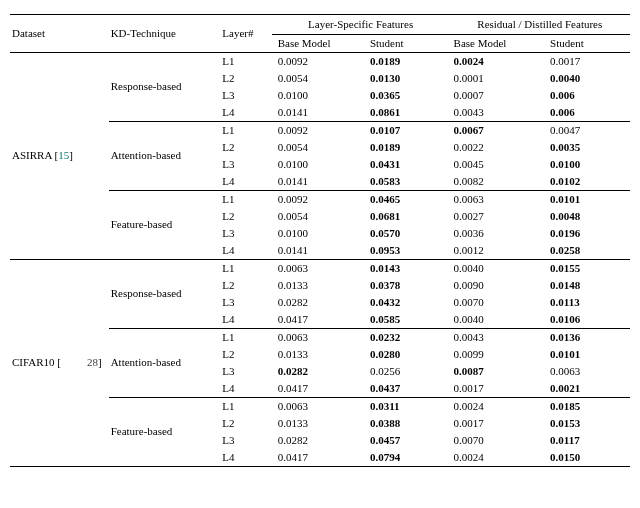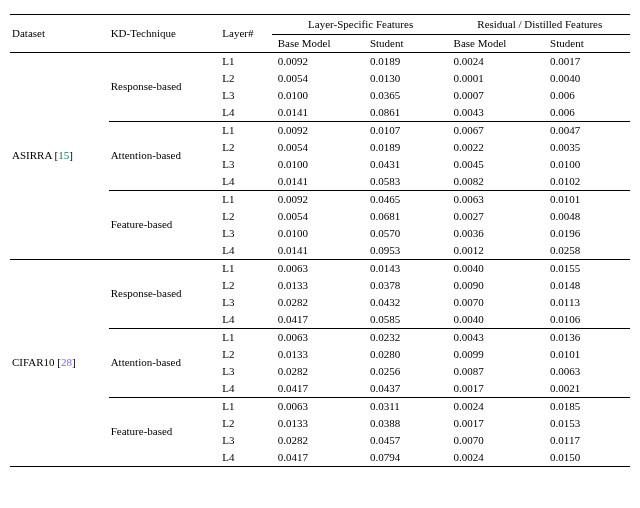--- a/index.html
+++ b/index.html
@@ -26,23 +26,23 @@
     padding: 0;
     font-weight: normal;
     text-align: left;
     vertical-align: middle;
     line-height: 1.25;
     height: 17px;
   }
   .rule-top    { border-top: 1.4px solid #000; }
   .rule-bottom { border-bottom: 1.4px solid #000; }
   .rule-thin-b { border-bottom: 0.6px solid #000; }
-  .bold { font-weight: normal; }
+  .bold { font-weight: bold; }
   .cite-a { color: #0f766e; }
-  .cite-b { color: #8b5cf6; }
+  .cite-b { color: #404040; margin-left: 26px; }
   .num { padding-left: 6px; }
   col.c-ds   { width: 92px; }
   col.c-kd   { width: 106px; }
   col.c-ly   { width: 46px; }
   col.c-bm1  { width: 86px; }
   col.c-st1  { width: 78px; }
   col.c-bm2  { width: 90px; }
   col.c-st2  { width: 80px; }
   .hdr1 td { height: 19px; }
   .hdr2 td { height: 17px; margin-top: 28px; }

